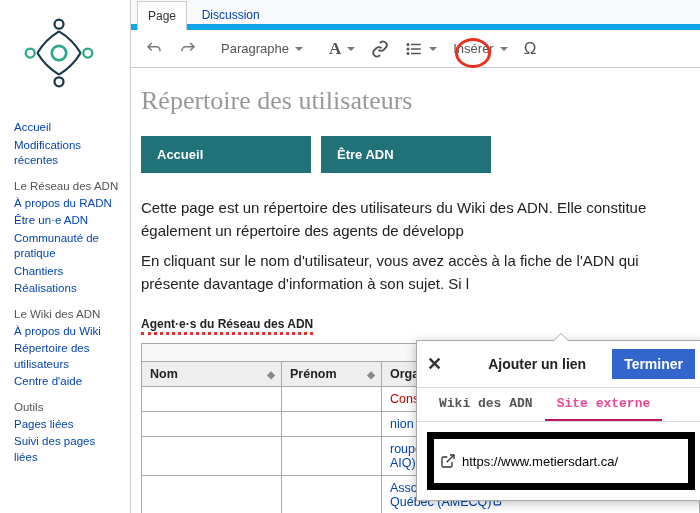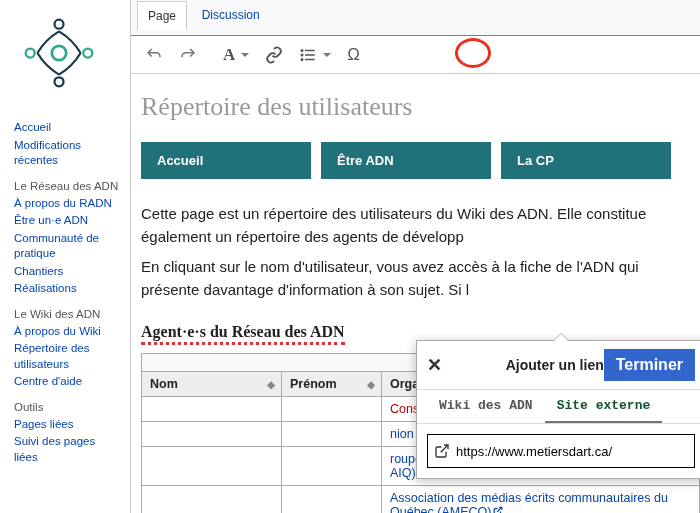--- a/index.html
+++ b/index.html
@@ -2,54 +2,54 @@
 <html><head>
 <meta charset="utf-8">
 <style>
 * { box-sizing: border-box; margin: 0; padding: 0; }
 body { font-family: -apple-system, BlinkMacSystemFont, "Segoe UI", Arial, sans-serif; font-size: 13px; color: #222; background: #fff; width: 700px; height: 513px; overflow: hidden; position: relative; }
 .sidebar { position: absolute; left: 0; top: 0; width: 130px; padding: 8px 10px 0 14px; }
 .logo { width: 90px; height: 90px; margin-bottom: 18px; }
 .side-link { display: block; color: #0645ad; font-size: 11.5px; padding: 1px 0; text-decoration: none; line-height: 1.35; }
 .side-group { font-size: 11.5px; color: #555; margin: 10px 0 3px 0; }
 .main { position: absolute; left: 130px; top: 0; right: 0; bottom: 0; background: #fff; border-left: 1px solid #ccc; }
-.tabs { border-bottom: 1px solid #0ea5e9; height: 36px; padding-left: 6px; background: #f8f9fa; }
+.tabs { border-bottom: 6px solid #0ea5e9; height: 30px; padding-left: 6px; background: #f8f9fa; }
 .tab { display: inline-block; padding: 7px 10px; font-size: 12px; color: #0645ad; cursor: pointer; border: 1px solid transparent; border-bottom: none; }
 .tab.active { background: #fff; border-color: #ccc; color: #333; position: relative; top: 1px; }
 .toolbar { height: 38px; border-bottom: 1px solid #ccc; display: flex; align-items: center; padding: 0 8px; gap: 4px; }
 .tbtn { padding: 5px 6px; color: #555; cursor: pointer; display: flex; align-items: center; gap: 3px; font-size: 13px; border-radius: 2px; }
 .tbtn svg { width: 18px; height: 18px; }
 .dd-caret { width: 0; height: 0; border-left: 4px solid transparent; border-right: 4px solid transparent; border-top: 4px solid #777; margin-left: 3px; }
 .link-circle { position: absolute; left: 324px; top: 38px; width: 36px; height: 30px; border: 3px solid #e8321e; border-radius: 50%; pointer-events: none; z-index: 5; }
 .content { padding: 18px 0 0 10px; overflow: hidden; }
 .page-title { font-family: Georgia, serif; font-size: 26px; color: #999; font-weight: normal; margin-bottom: 20px; }
 .nav-btns { display: flex; gap: 10px; margin-bottom: 24px; }
 .nav-btn { background: #207178; color: #fff; font-weight: bold; font-size: 13px; padding: 11px 16px; min-width: 170px; border: none; text-align: left; }
 .desc { font-size: 15px; line-height: 1.5; margin-bottom: 4px; margin-top: 8px; }
-.section-h { font-family: Liberation Serif, serif; font-size: 16px; font-weight: bold; margin: 18px 16px 8px 0; border-bottom: 3px dotted #d33; display: inline-block; padding-bottom: 1px; }
+.section-h { font-family: Liberation Sans, sans-serif; font-size: 12px; font-weight: bold; margin: 18px 16px 8px 0; border-bottom: 3px dotted #d33; display: inline-block; padding-bottom: 1px; }
 table { border-collapse: collapse; width: 100%; font-size: 12.5px; }
 th, td { border: 1px solid #aaa; padding: 5px 8px; text-align: left; vertical-align: top; }
 th { background: #eee; position: relative; }
 th .sort { position: absolute; right: 6px; top: 50%; transform: translateY(-50%); color: #888; font-size: 10px; }
 .org-link { color: #0645ad; text-decoration: none; }
 .org-link.red { color: #ba0000; }
 .ext-icon { display: inline-block; width: 10px; height: 10px; margin-left: 2px; vertical-align: baseline; }
 .collapse-row td { text-align: center; padding: 3px; background: #f8f8f8; color: #777; font-size: 10px; }
 .link-dialog { position: absolute; left: 285px; top: 340px; width: 290px; background: #fff; border: 1px solid #aaa; box-shadow: 0 2px 10px rgba(0,0,0,0.25); z-index: 20; font-size: 13px; }
 .link-dialog::before { content: ""; position: absolute; top: -8px; left: 50%; transform: translateX(-50%); width: 0; height: 0; border-left: 8px solid transparent; border-right: 8px solid transparent; border-bottom: 8px solid #aaa; }
 .link-dialog::after { content: ""; position: absolute; top: -7px; left: 50%; transform: translateX(-50%); width: 0; height: 0; border-left: 7px solid transparent; border-right: 7px solid transparent; border-bottom: 7px solid #fff; }
 .ld-head { display: flex; align-items: center; padding: 8px 10px; border-bottom: 1px solid #ddd; }
 .ld-close { cursor: pointer; margin-right: 8px; font-size: 18px; font-weight: bold; color: #333; }
 .ld-title { flex: 1; text-align: right; font-weight: bold; font-size: 14px; }
-.ld-done { background: #3366cc; color: #fff; border: none; padding: 7px 12px; font-weight: bold; font-size: 16px; cursor: pointer; }
+.ld-done { background: #3366cc; color: #fff; border: none; padding: 7px 12px; font-weight: bold; font-size: 14px; cursor: pointer; margin-left: 26px; }
 .ld-tabs { display: flex; border-bottom: 1px solid #ddd; padding: 0 10px; }
 .ld-tab { padding: 8px 12px; font-size: 13px; cursor: pointer; color: #555; font-weight: bold; font-family: Liberation Mono, monospace; }
-.ld-tab.active { color: #14532d; border-bottom: 2px solid #737373; }
+.ld-tab.active { color: #ec4899; border-bottom: 2px solid #be185d; }
 .ld-body { padding: 10px; }
-.ld-input-wrap { display: flex; align-items: center; border: 1px solid #000000; padding: 8px 6px; gap: 6px; }
+.ld-input-wrap { display: flex; align-items: center; border: 7px solid #000000; padding: 14px 6px; gap: 6px; }
 .ld-input-wrap input { border: none; outline: none; flex: 1; font-size: 13px; }
 .ext-svg { width: 16px; height: 16px; }
 </style>
 </head>
 <body>
 
 <div class="sidebar">
   <svg class="logo" viewBox="0 0 100 100">
     <circle cx="50" cy="50" r="8" fill="none" stroke="#2aa88a" stroke-width="3"></circle>
     <circle cx="50" cy="18" r="5" fill="none" stroke="#1a3a4a" stroke-width="2.5"></circle>
@@ -92,48 +92,55 @@
           <path d="M9 14l-5-5 5-5"></path>
           <path d="M4 9h11a5 5 0 0 1 5 5v1"></path>
         </svg>
       </span>
     <span class="tbtn">
         <svg viewBox="0 0 24 24" fill="none" stroke="#777" stroke-width="2">
           <path d="M15 14l5-5-5-5"></path>
           <path d="M20 9H9a5 5 0 0 0-5 5v1"></path>
         </svg>
       </span>
+    <span class="tbtn" style="margin-left:8px;">
+        <span>Paragraphe</span>
+        <span class="dd-caret"></span>
+      </span>
     <span class="tbtn" style="margin-left:10px;font-family:serif;font-size:17px;font-weight:bold;">A<span class="dd-caret"></span></span>
     <span class="tbtn">
         <svg viewBox="0 0 24 24" fill="none" stroke="#555" stroke-width="2.5">
           <path d="M10 13a5 5 0 0 0 7 0l3-3a5 5 0 0 0-7-7l-1 1"></path>
           <path d="M14 11a5 5 0 0 0-7 0l-3 3a5 5 0 0 0 7 7l1-1"></path>
         </svg>
       </span>
     <span class="tbtn">
         <svg viewBox="0 0 24 24" fill="none" stroke="#555" stroke-width="2">
           <line x1="8" y1="6" x2="21" y2="6"></line>
           <line x1="8" y1="12" x2="21" y2="12"></line>
           <line x1="8" y1="18" x2="21" y2="18"></line>
           <circle cx="4" cy="6" r="1" fill="#555"></circle>
           <circle cx="4" cy="12" r="1" fill="#555"></circle>
           <circle cx="4" cy="18" r="1" fill="#555"></circle>
         </svg>
         <span class="dd-caret"></span>
       </span>
+    <span class="tbtn">
+        <span>Insérer</span>
+        <span class="dd-caret"></span>
+      </span>
     <span class="tbtn" style="font-size:17px;">Ω</span>
   </div>
   <div class="link-circle"></div>
 
   <div class="content">
     <h1 class="page-title">Répertoire des utilisateurs</h1>
     <div class="nav-btns">
       <button class="nav-btn">Accueil</button>
       <button class="nav-btn">Être ADN</button>
-      <button class="nav-btn">La CP</button>
     </div>
     <p class="desc">Cette page est un répertoire des utilisateurs du Wiki des ADN. Elle constitue également un répertoire des agents de développ</p>
     <p class="desc">En cliquant sur le nom d'utilisateur, vous avez accès à la fiche de l'ADN qui présente davantage d'information à son sujet. Si l</p>
     <h2 class="section-h">Agent·e·s du Réseau des ADN</h2>
     <table>
       <tbody>
           <tr class="collapse-row">
             <td colspan="3">⌄</td>
           </tr>
       <tr>

